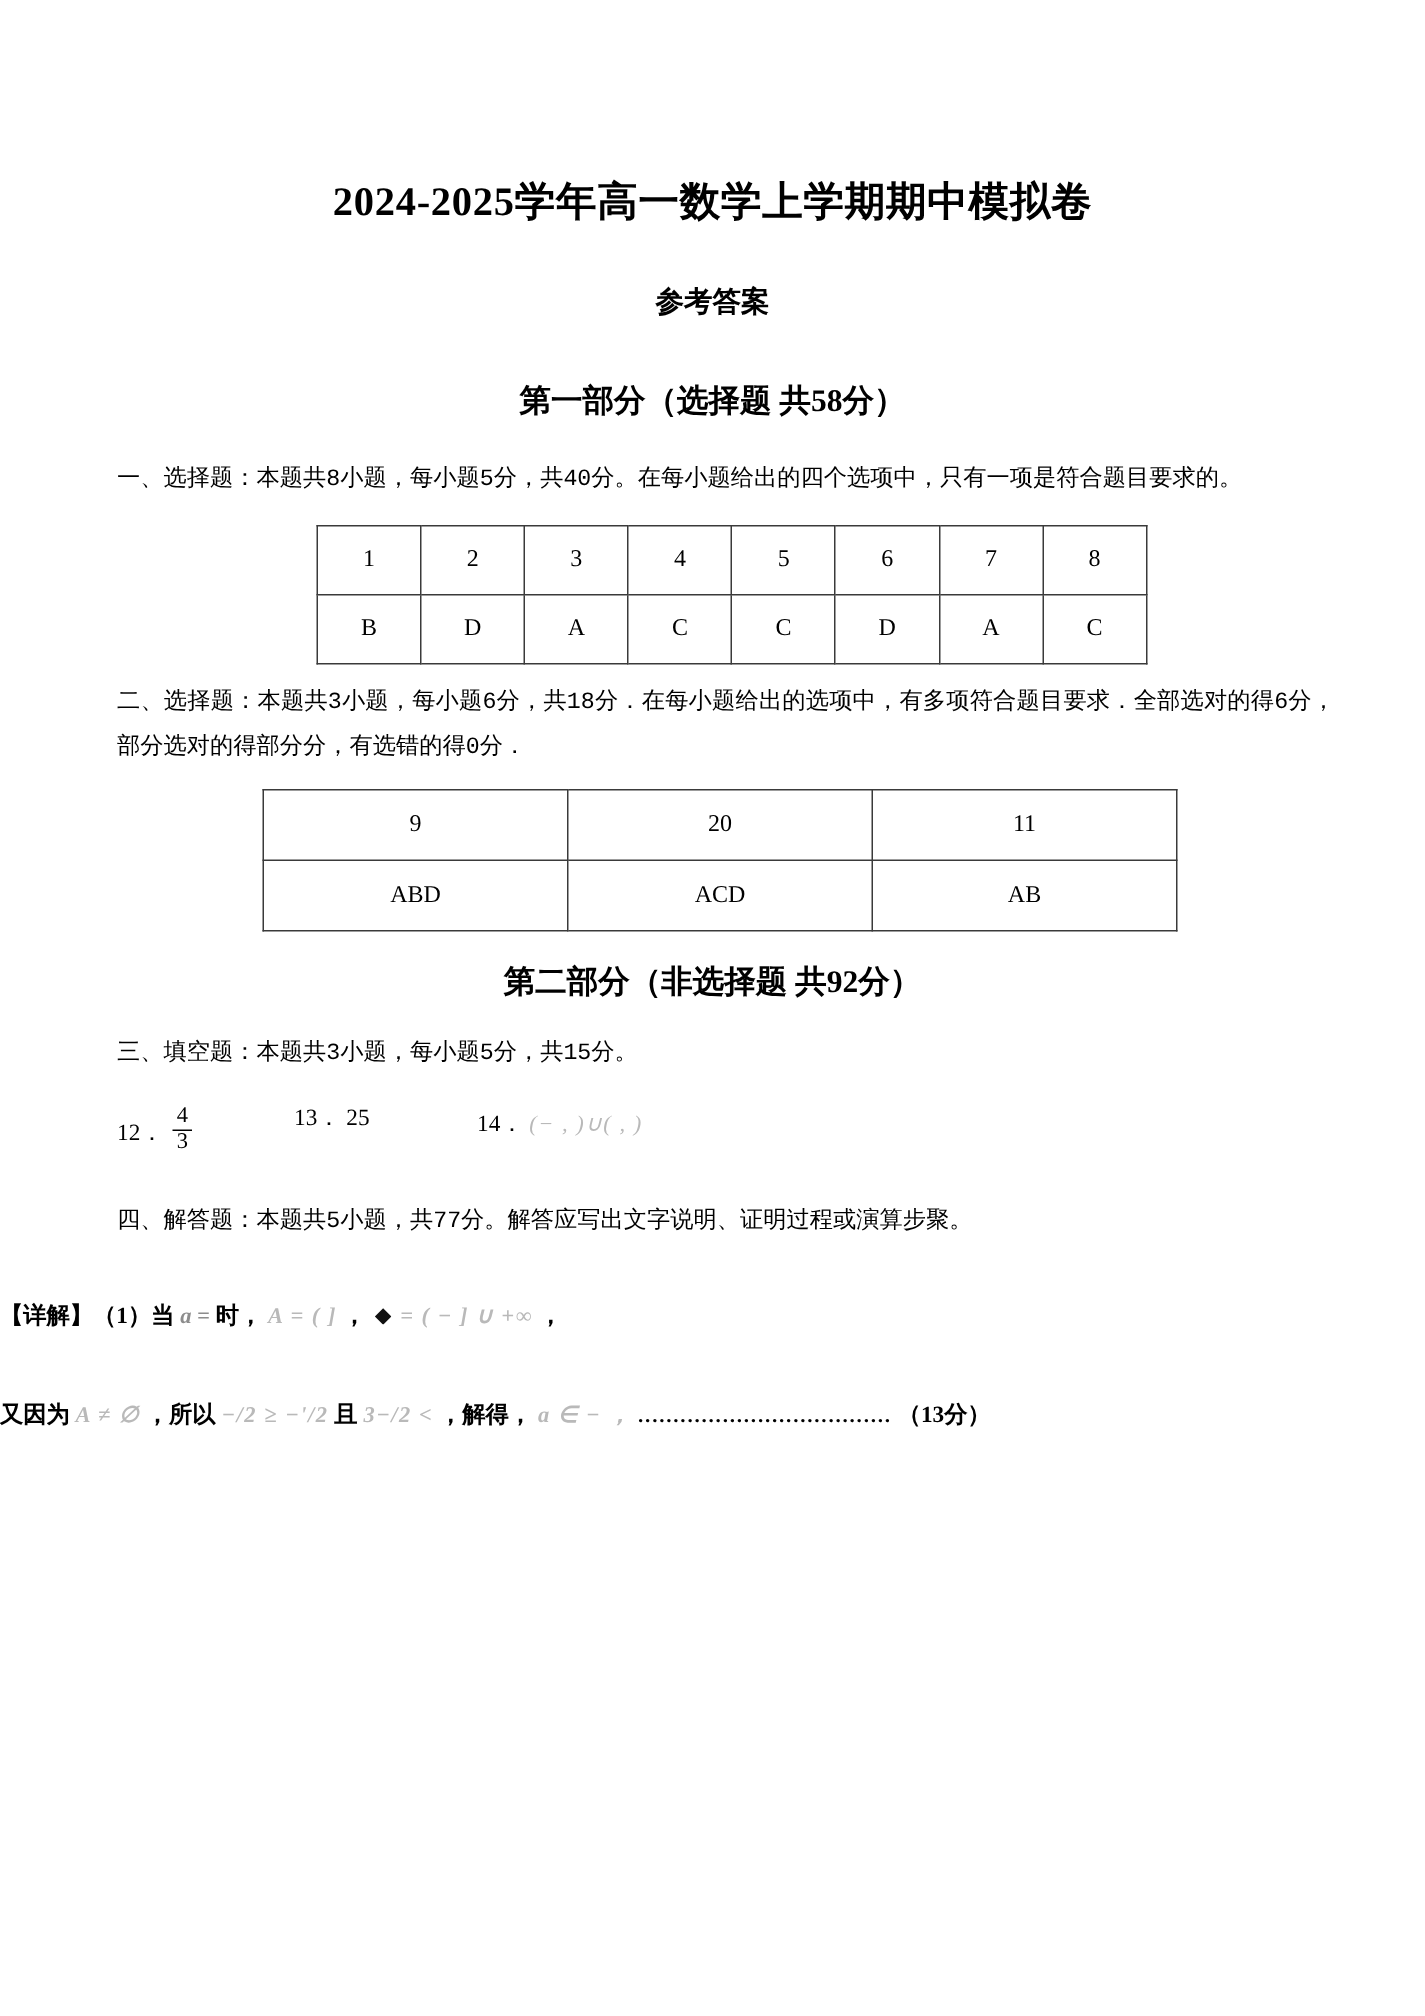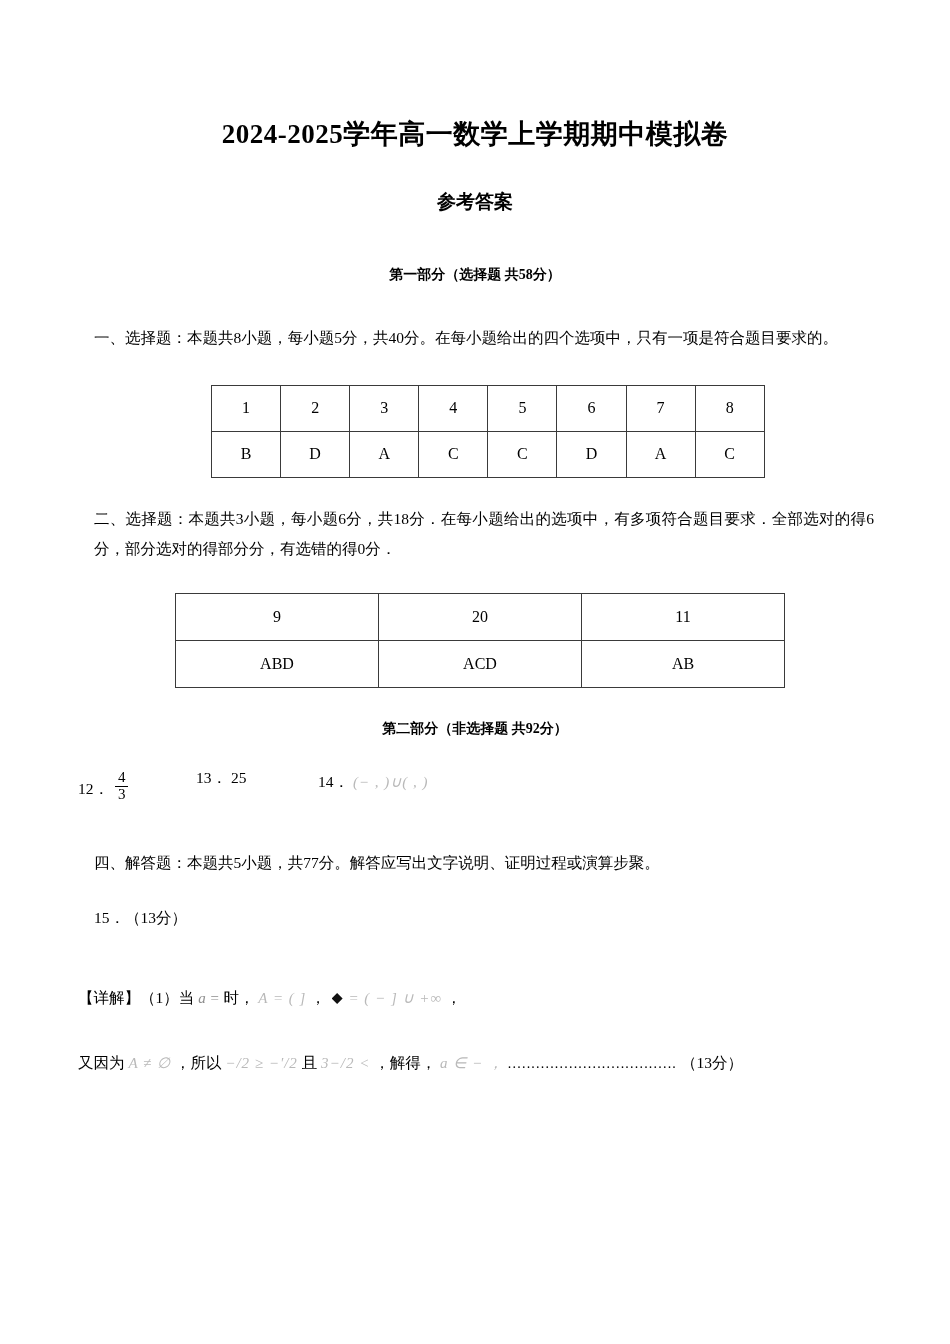--- a/index.html
+++ b/index.html
@@ -36,36 +36,37 @@
   .doc-subtitle {
     text-align: center;
     font-size: 19px;
     font-weight: bold;
     margin: 0;
     padding-top: 38px;
     line-height: 1.3;
   }
   .part-heading {
     text-align: center;
-    font-size: 14px;
-    font-weight: bold;
-    margin: 12px;
+    font-size: 21px;
+    font-weight: bold;
+    margin: 0;
     line-height: 1.3;
   }
   .part-one { padding-top: 40px; }
   .part-two { padding-top: 20px; }
 
   
   .section-para {
     font-size: 15.5px;
     line-height: 1.95;
-    margin: 16px;
+    margin: 0;
     padding: 0 60px 0 78px;
     text-align: justify;
     text-indent: 0;
+    font-family: Liberation Mono, monospace;
   }
   .para-gap-1 { padding-top: 22px; }
   .para-gap-2 { padding-top: 10px; }
   .para-gap-3 { padding-top: 18px; }
   .para-gap-4 { padding-top: 26px; }
 
   
   .ans-table-wrap-1 {
     padding-top: 16px;
     padding-left: 211px;
@@ -140,24 +141,24 @@
     font-family: "Liberation Serif", serif;
     font-style: italic;
     color: #8d8d8d;
     font-size: 15px;
   }
 
   
   .sol-line {
     position: relative;
     font-size: 15.5px;
-    padding-left: 78px;
     padding-right: 60px;
     line-height: 1.9;
     white-space: nowrap;
+    font-weight: bold;
   }
   .sol-gap-a { padding-top: 34px; }
   .sol-gap-b { padding-top: 36px; }
   .sol-gap-c { padding-top: 34px; }
   .sol-gap-d { padding-top: 36px; }
 
   .dots {
     color: #000;
     letter-spacing: 1.2px;
     font-size: 14px;
@@ -220,20 +221,21 @@
         <td>ABD</td>
         <td>ACD</td>
         <td>AB</td>
       </tr>
     </tbody>
       </table>
   </div>
 
   <div class="part-heading part-two">第二部分（非选择题 共92分）</div>
 
+  <p class="section-para para-gap-3">三、填空题：本题共3小题，每小题5分，共15分。</p>
 
   <div class="blank-row">
 
     <span class="blank-item bi-12">
       <span>12．</span>
       <span class="frac">
         <span class="num">4</span>
         <span class="den">3</span>
       </span>
     </span>
@@ -245,21 +247,20 @@
 
     <span class="blank-item bi-14">
       <span>14．</span>
       <span class="mathfaint">(−    ,    )∪(    ,    )</span>
     </span>
 
   </div>
 
   <p class="section-para para-gap-4">四、解答题：本题共5小题，共77分。解答应写出文字说明、证明过程或演算步聚。</p>
 
-  <p class="section-para" style="padding-top:8px;">15．（13分）</p>
 
   <div class="sol-line sol-gap-a">
     <span>【详解】（1）当</span>
     <span class="inline-var">a =</span>
     <span>时，</span>
     <span class="mathfaint">A = (     ]</span>
     <span>，</span>
     <span class="glyphbox"></span>
     <span class="mathfaint">= (    −    ] ∪    +∞</span>
     <span>，</span>

